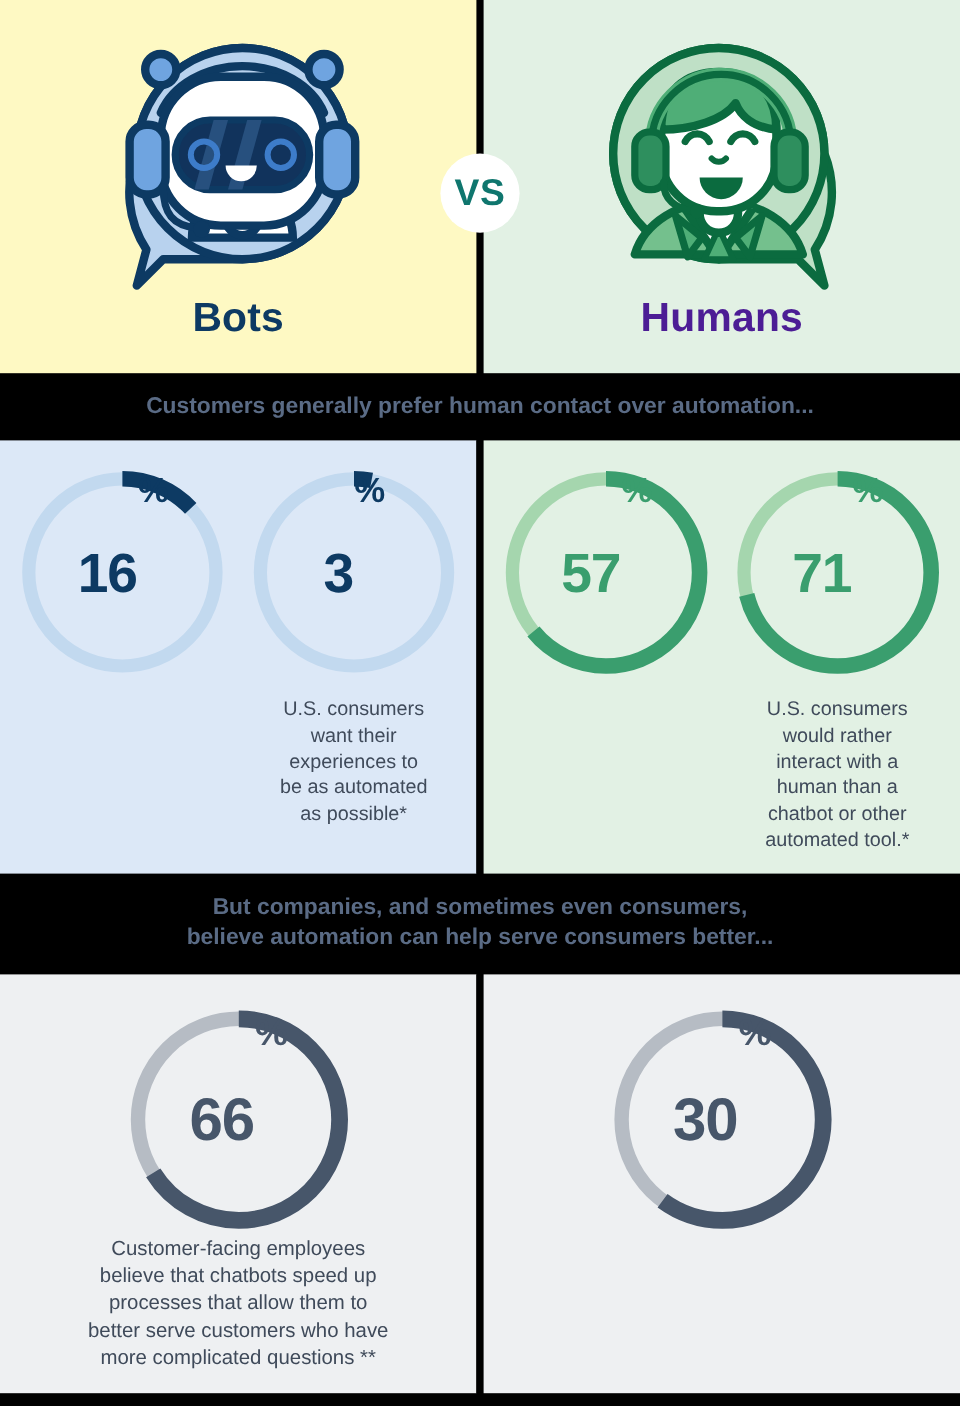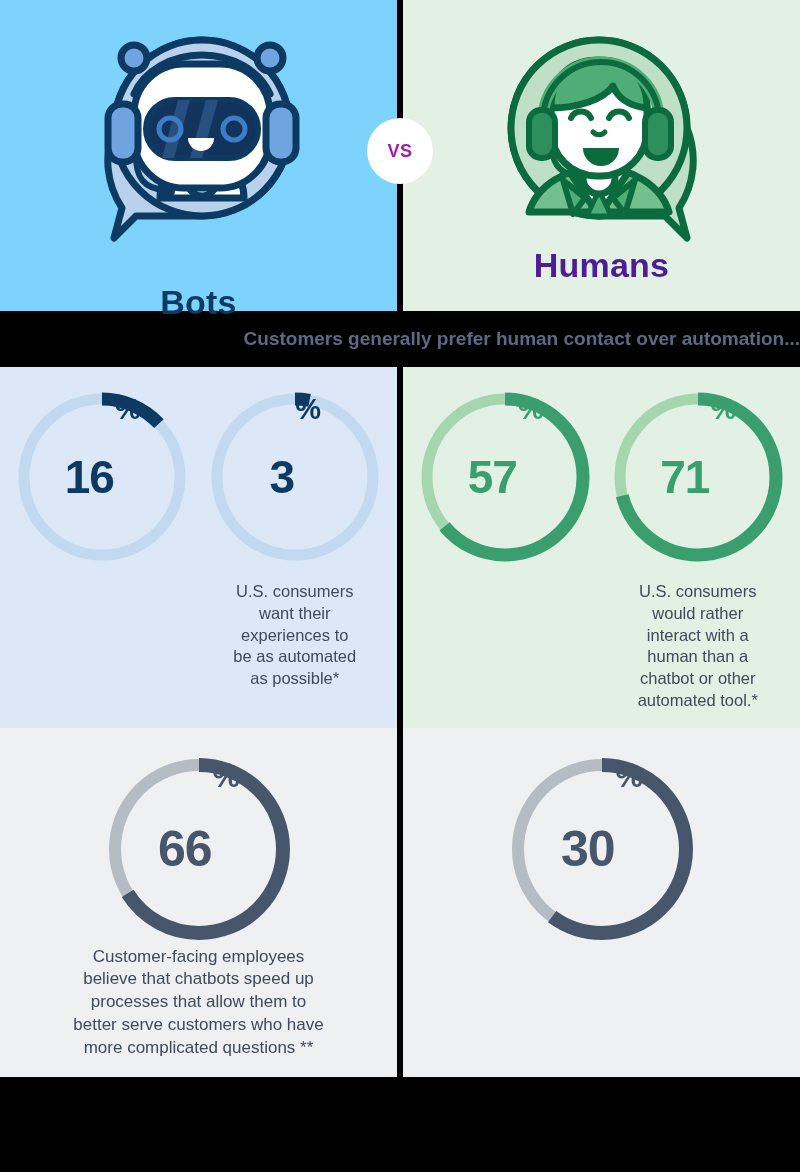--- a/index.html
+++ b/index.html
@@ -7,36 +7,36 @@
     width:800px;height:1172px;
     background:#000;
     font-family:"Liberation Sans","DejaVu Sans",sans-serif;
     overflow:hidden;
   }
   .page{position:relative;width:800px;height:1172px;background:#000;}
 
   
   .hero{position:relative;display:flex;height:311px;}
   .hero-col{flex:1;display:flex;flex-direction:column;align-items:center;justify-content:flex-start;position:relative;}
-  .hero-col.bots{background:#7dd3fc;gap:37px;}
+  .hero-col.bots{background:#fef9c3;}
   .hero-col.humans{background:#e2f1e4;}
   .hero-divider{width:6px;background:#000;}
   .illus{margin-top:16px;width:230px;height:228px;}
   .hero-title{font-size:34px;font-weight:bold;letter-spacing:.2px;margin-top:2px;}
   .hero-title.bots{color:#0d3a63;}
   .hero-title.humans{color:#4c1d95;}
   .vs-badge{
-    position:absolute;left:50%;top:118px;transform:translateX(-50%);
+    position:absolute;left:50%;top:128px;transform:translateX(-50%);
     width:66px;height:66px;border-radius:50%;background:#fff;
     display:flex;align-items:center;justify-content:center;
-    color:#a21caf;font-size:18px;font-weight:bold;letter-spacing:.5px;z-index:5;
-  }
-
-  
-  .banner{background:#000;display:flex;align-items:center;justify-content:flex-end;text-align:center;}
+    color:#0f766e;font-size:31px;font-weight:bold;letter-spacing:.5px;z-index:5;
+  }
+
+  
+  .banner{background:#000;display:flex;align-items:center;justify-content:center;text-align:center;}
   .banner-text{color:#5a6b85;font-weight:bold;line-height:1.28;}
   .banner-1{height:56px;}
   .banner-1 .banner-text{font-size:19px;}
   .banner-2{height:84px;}
   .banner-2 .banner-text{font-size:19px;}
 
   
   .stats-row{display:flex;}
   .stats-half{flex:1;display:flex;padding:22px 6px 16px;}
   .stats-half.bots{background:#dce8f7;}
@@ -212,20 +212,26 @@
         <div class="caption">U.S. consumers
 would rather
 interact with a
 human than a
 chatbot or other
 automated tool.*</div>
       </div>
     </div>
   </div>
 
+  <div class="banner banner-2">
+    <div class="banner-text">
+      <div>But companies, and sometimes even consumers,</div>
+      <div>believe automation can help serve consumers better...</div>
+    </div>
+  </div>
 
   <div class="stats-row bottom">
     <div class="stats-half grey">
       <div class="stat">
         <div class="donut">
           <svg viewBox="0 0 190 190" width="190" height="190">
             <circle cx="95" cy="95" r="84" fill="none" stroke="#b6bcc4" stroke-width="12"></circle>
             <circle cx="95" cy="95" r="84" fill="none" stroke="#47566a" stroke-width="14" stroke-dasharray="348.5 179.4" stroke-linecap="butt"></circle>
           </svg>
           <div class="val" style="color:#47566a">

